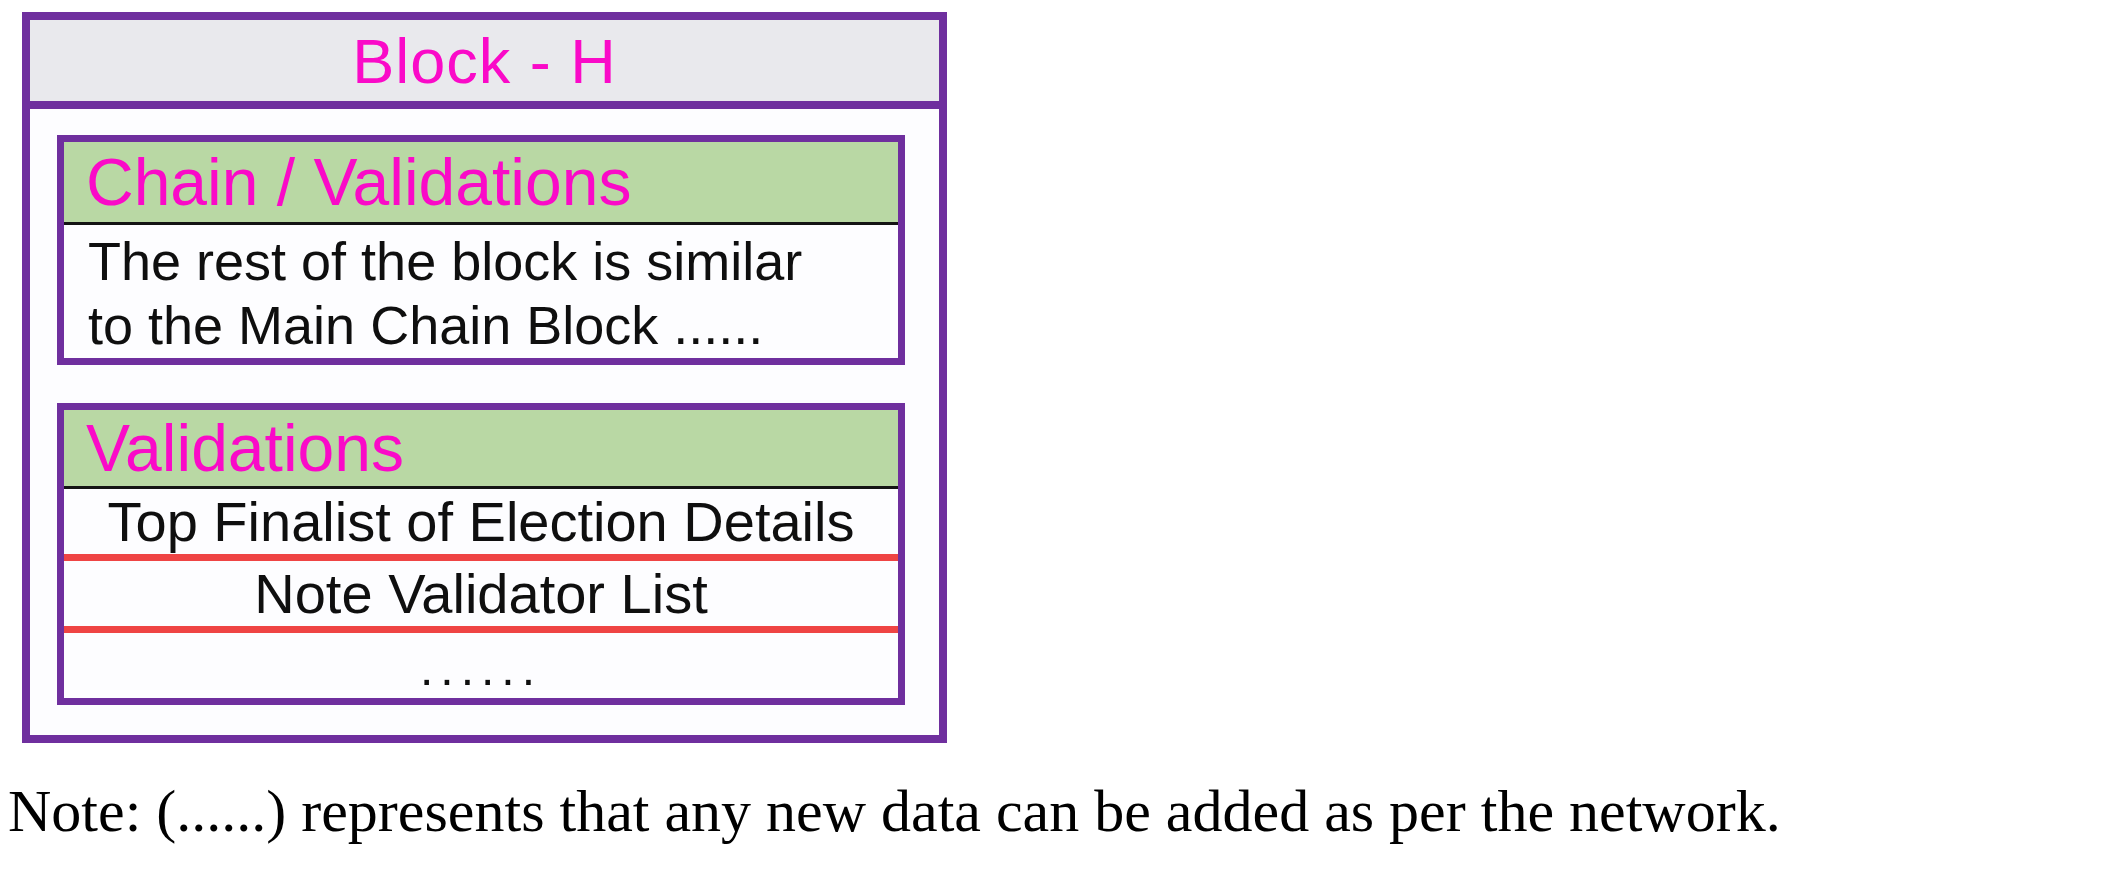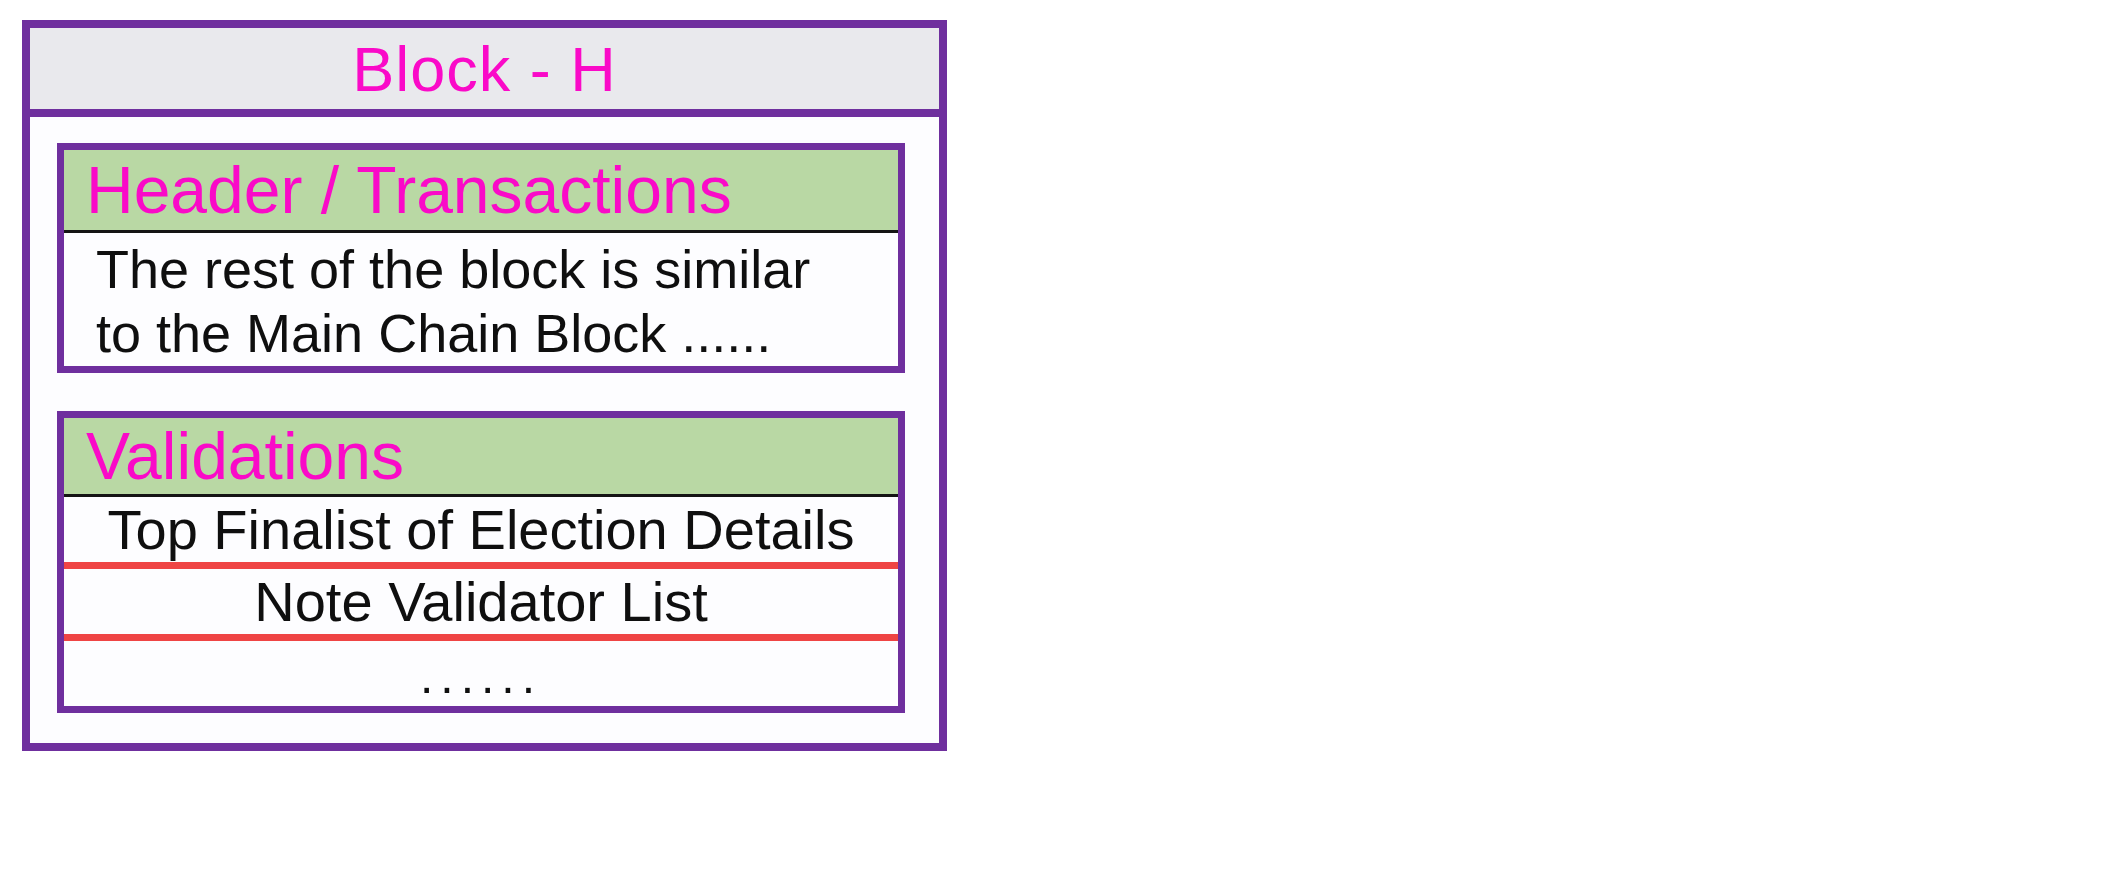--- a/index.html
+++ b/index.html
@@ -13,21 +13,21 @@
   html, body {
     width: 2126px; height: 873px;
     background: #ffffff;
     font-family: "Liberation Sans", sans-serif;
     overflow: hidden;
   }
   .canvas { position: relative; width: 2126px; height: 873px; background: #ffffff; }
 
   
   .outer-block {
-    position: absolute; left: 22px; top: 20px;
+    position: absolute; left: 22px; top: 12px;
     width: 925px; height: 731px;
     border: 8px solid var(--purple);
     background: #fdfdff;
   }
   .title-bar {
     height: 89px;
     border-bottom: 8px solid var(--purple);
     background: var(--gray);
     display: flex; align-items: center; justify-content: center;
   }
@@ -47,21 +47,21 @@
     background: var(--green);
     border-bottom: 3px solid #141414;
     display: flex; align-items: center;
     padding-left: 22px;
   }
   .section-hv .section-title { height: 83px; }
   .section-tx .section-title { height: 79px; }
   .section-title span { font-size: 66px; color: var(--magenta); }
 
   .section-body {
-    padding: 4px 0 0 32px;
+    padding: 4px 0 0 24px;
     font-size: 54px; line-height: 64px;
     color: var(--ink);
     white-space: nowrap;
   }
 
   .tx-row {
     height: 72px;
     border-bottom: 7px solid #ef4444;
     display: flex; align-items: center; justify-content: center;
     font-size: 56px; color: var(--ink);
@@ -88,34 +88,35 @@
   <div class="outer-block">
 
     <div class="title-bar">
       <span>Block - H</span>
     </div>
 
     <div class="block-body">
 
       <div class="section-box section-hv">
         <div class="section-title">
-          <span>Header / Transactions</span>
+          <span>Chain / Validations</span>
         </div>
         <div class="section-body">
           <div>The rest of the block is similar</div>
           <div>to the Main Chain Block ......</div>
         </div>
       </div>
 
       <div class="section-box section-tx">
         <div class="section-title">
           <span>Validations</span>
         </div>
         <div class="tx-row">Top Finalist of Election Details</div>
         <div class="tx-row">Note Validator List</div>
         <div class="tx-row last dots-row">......</div>
       </div>
 
     </div>
   </div>
 
+  <div class="note">Note: (......) represents that any new data can be added as per the network.</div>
 
 </div>
 
 </body></html>

